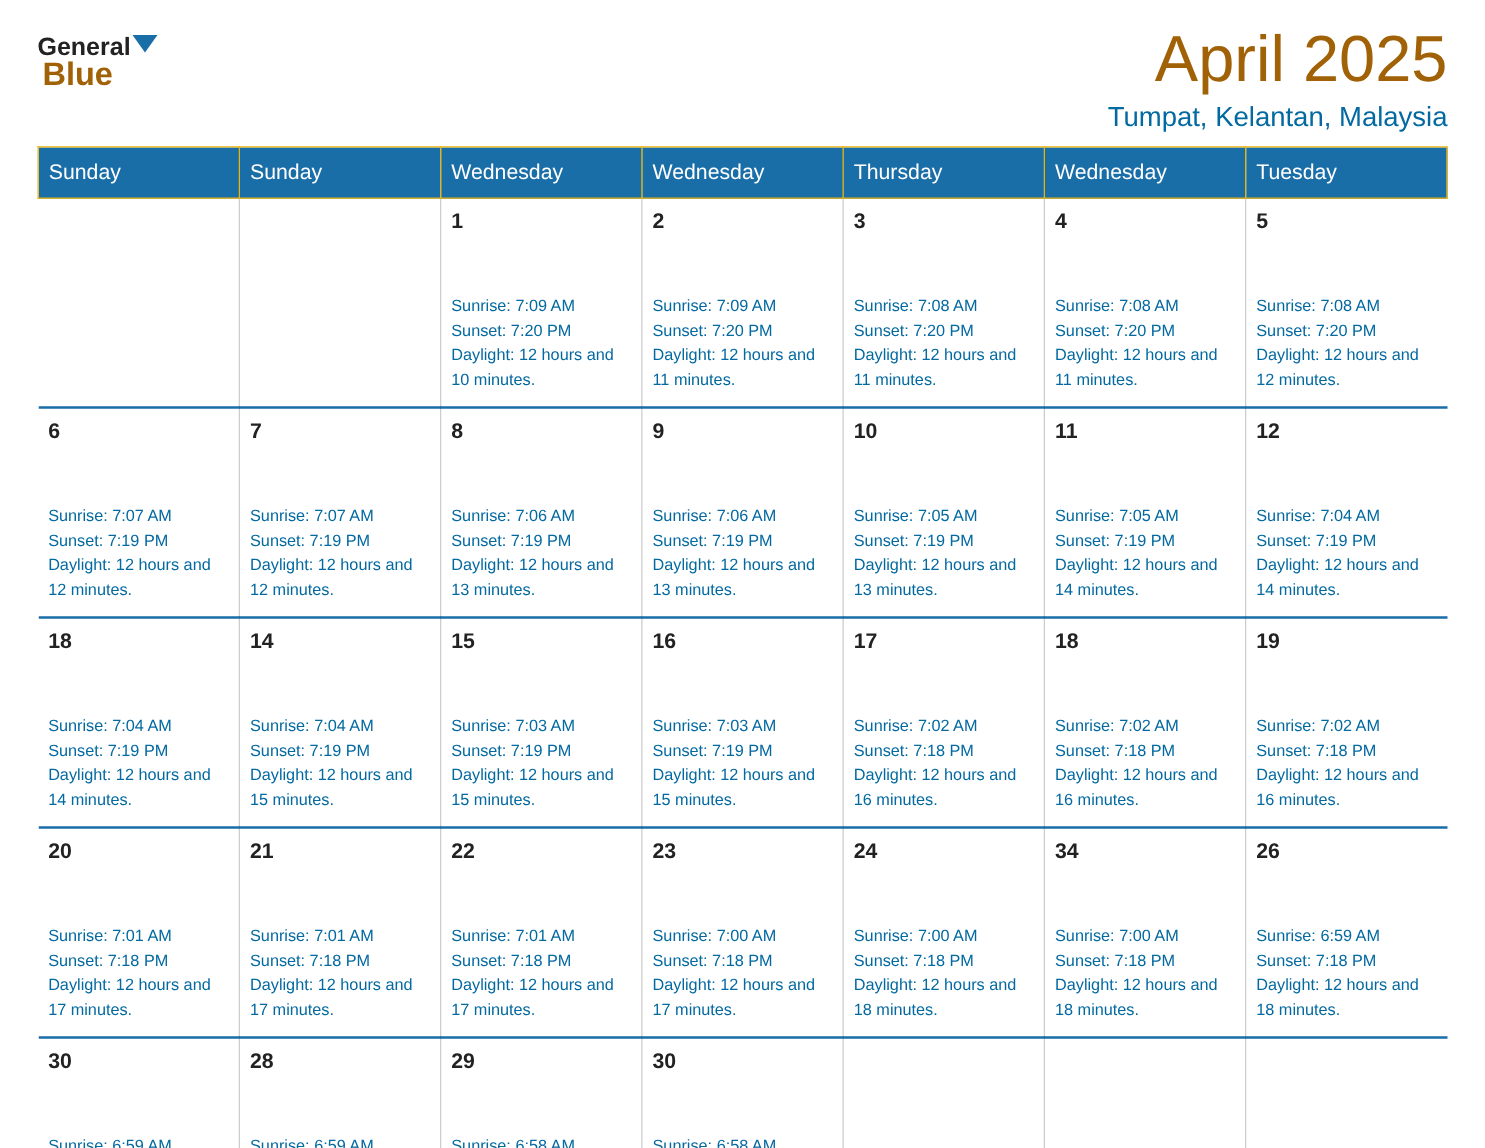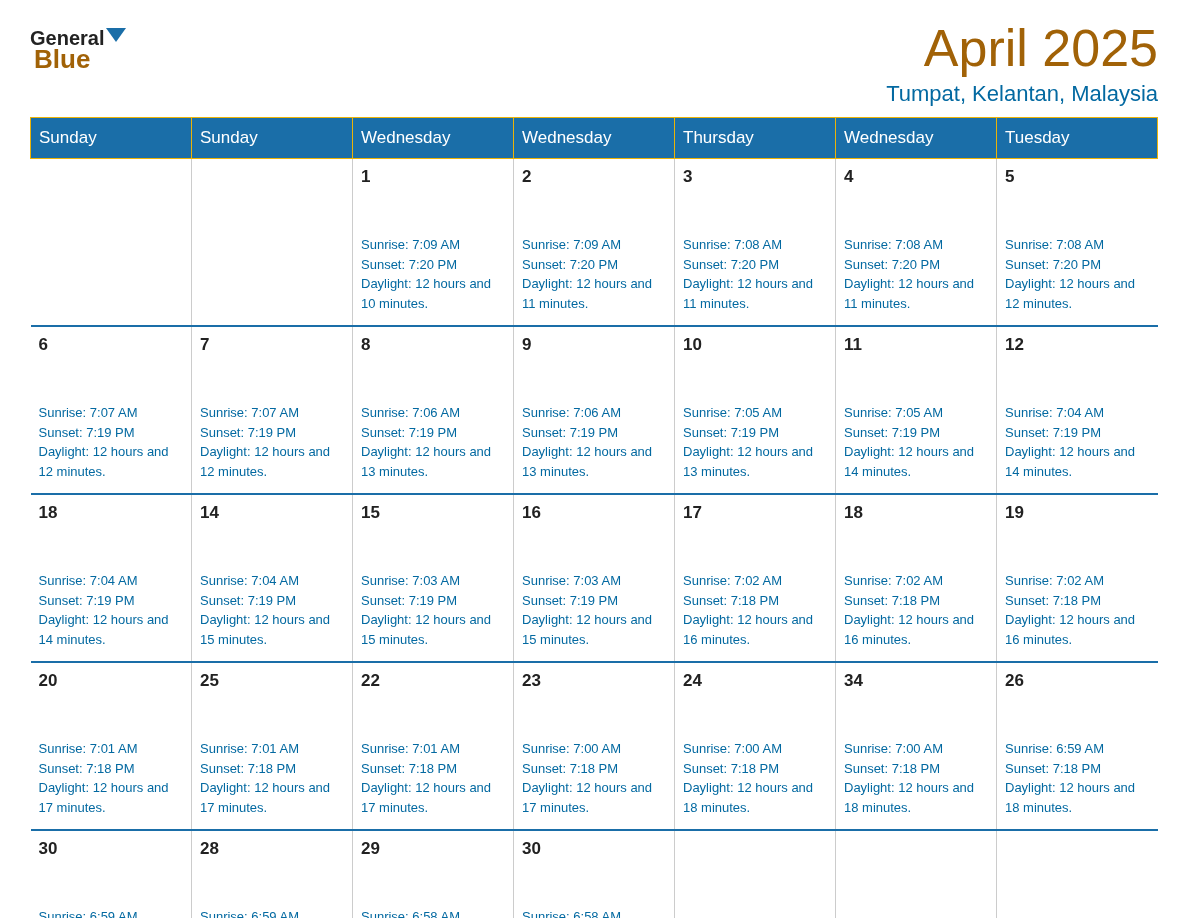--- a/index.html
+++ b/index.html
@@ -222,21 +222,21 @@
           <span class="day-number">19</span>
           <div class="day-info">Sunrise: 7:02 AM<br>Sunset: 7:18 PM<br>Daylight: 12 hours and 16 minutes.</div>
         </td>
       </tr>
       <tr>
         <td>
           <span class="day-number">20</span>
           <div class="day-info">Sunrise: 7:01 AM<br>Sunset: 7:18 PM<br>Daylight: 12 hours and 17 minutes.</div>
         </td>
         <td>
-          <span class="day-number">25</span>
+          <span class="day-number">21</span>
           <div class="day-info">Sunrise: 7:01 AM<br>Sunset: 7:18 PM<br>Daylight: 12 hours and 17 minutes.</div>
         </td>
         <td>
           <span class="day-number">22</span>
           <div class="day-info">Sunrise: 7:01 AM<br>Sunset: 7:18 PM<br>Daylight: 12 hours and 17 minutes.</div>
         </td>
         <td>
           <span class="day-number">23</span>
           <div class="day-info">Sunrise: 7:00 AM<br>Sunset: 7:18 PM<br>Daylight: 12 hours and 17 minutes.</div>
         </td>

